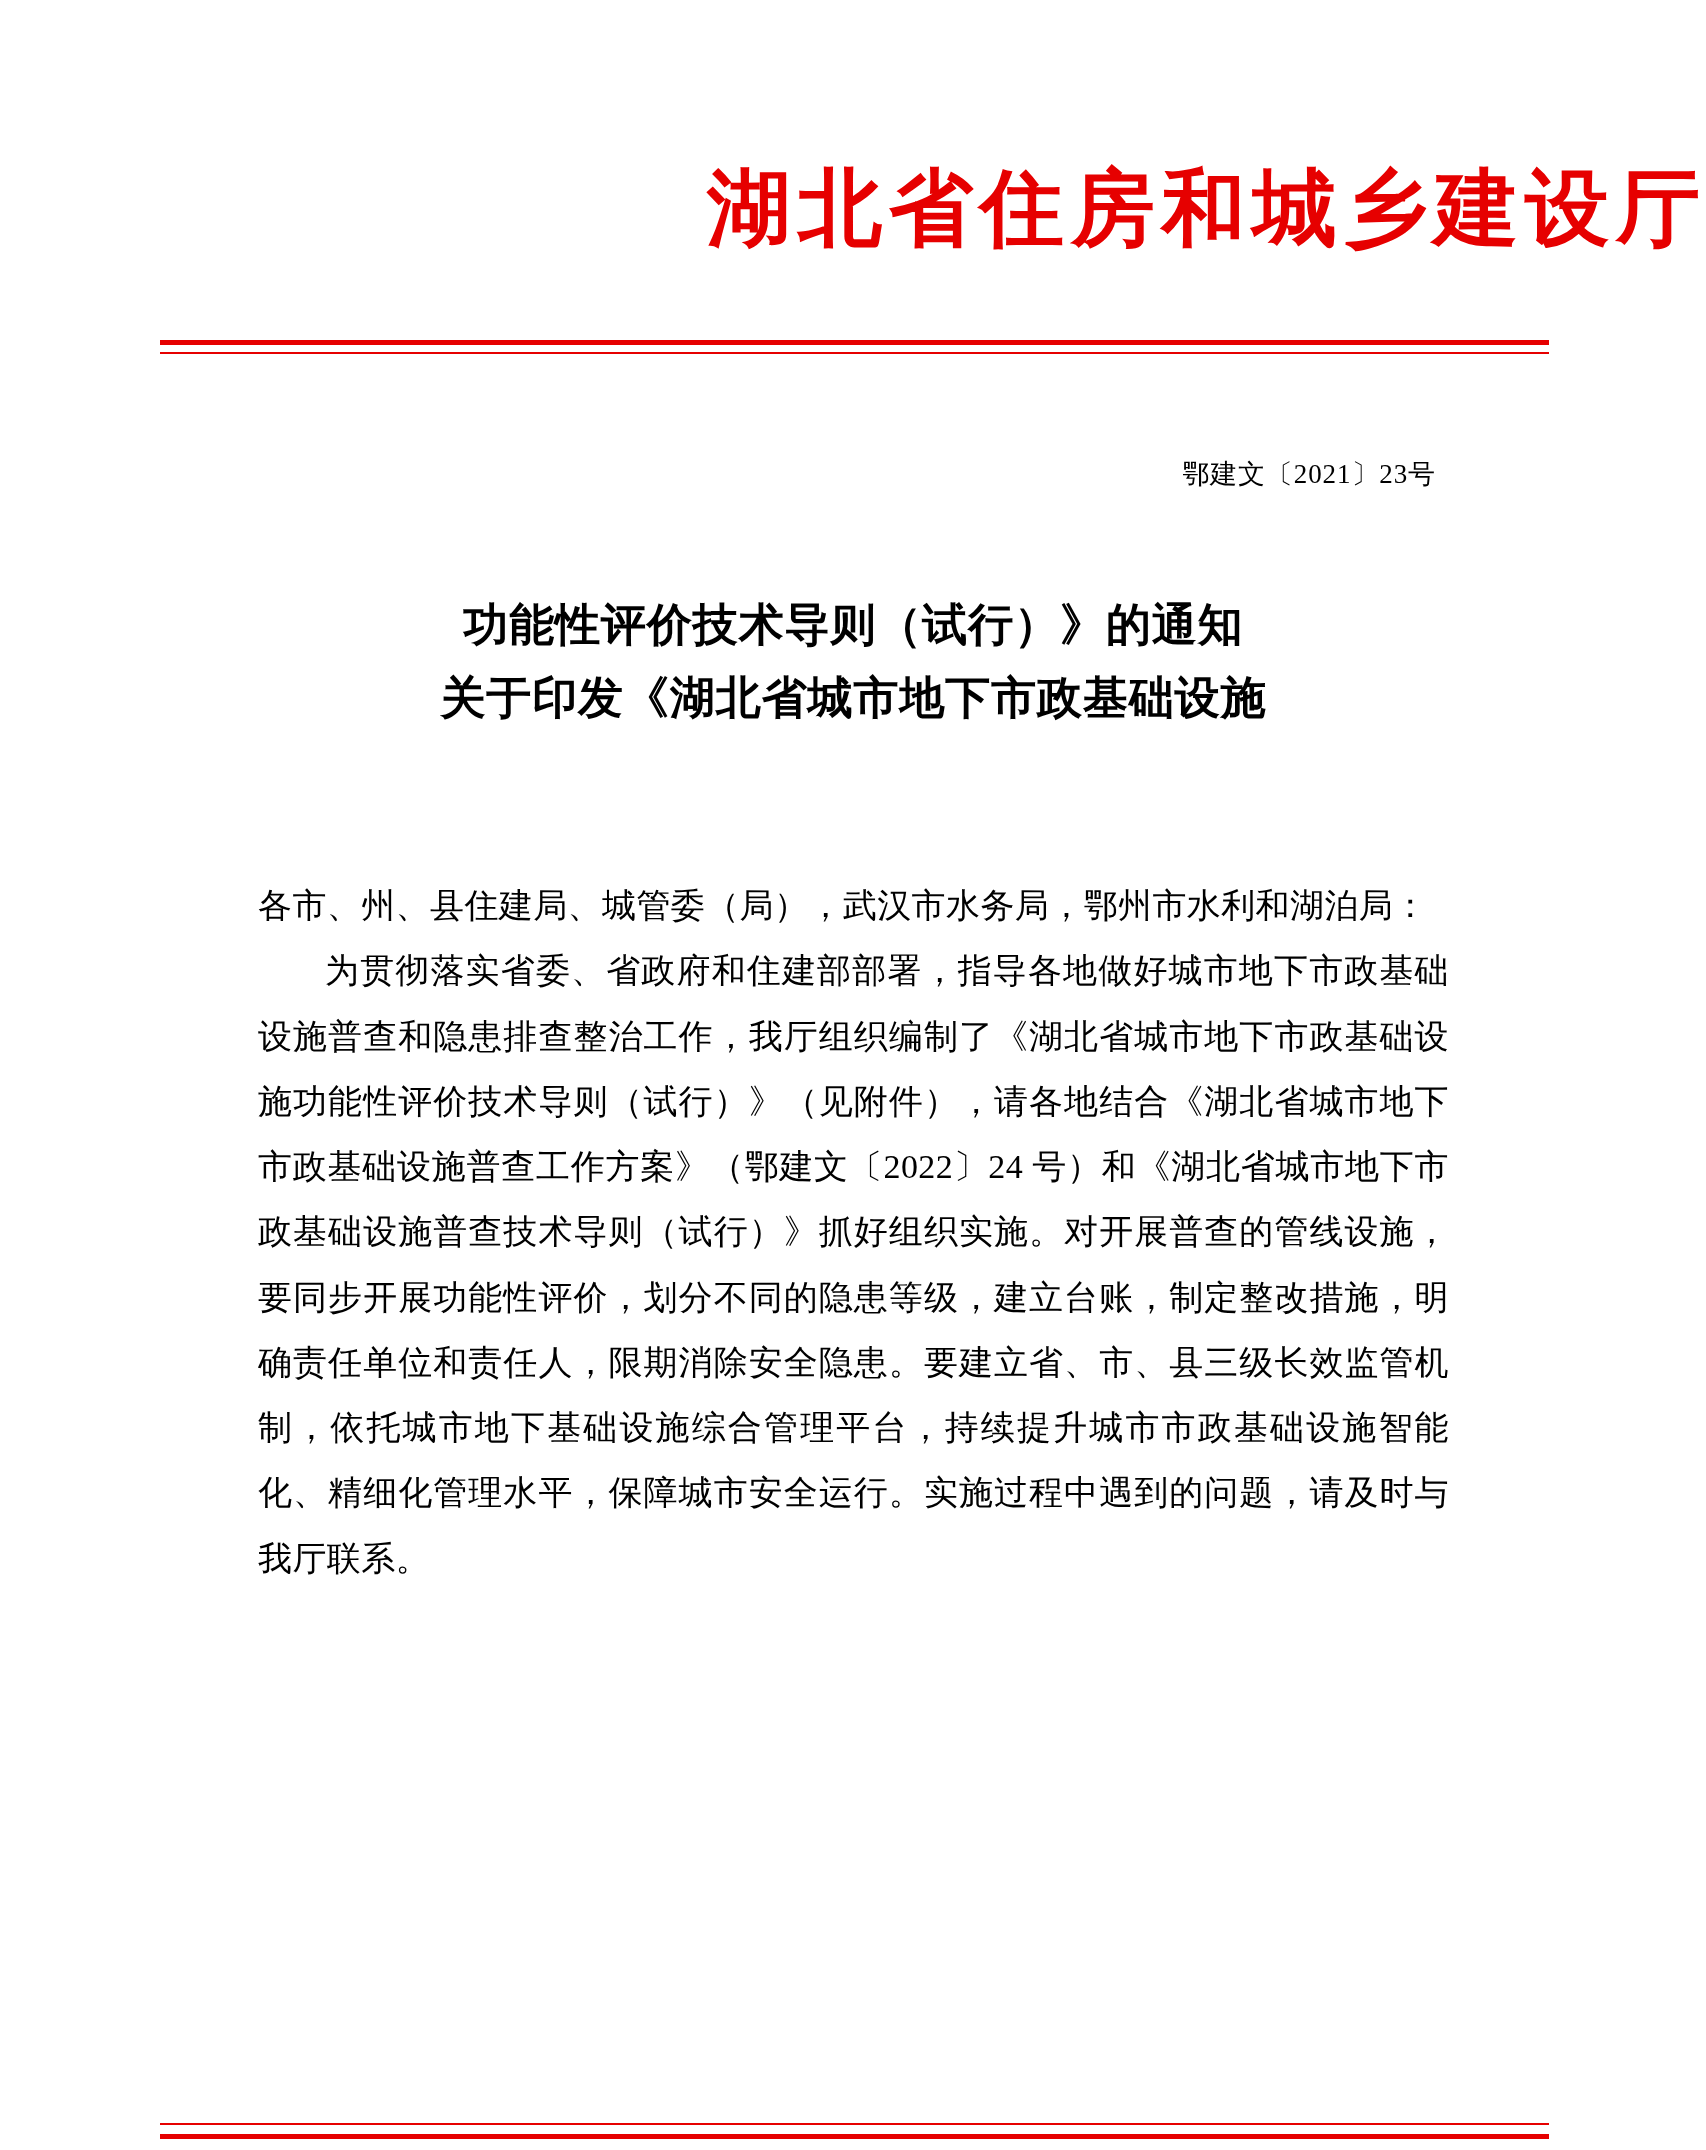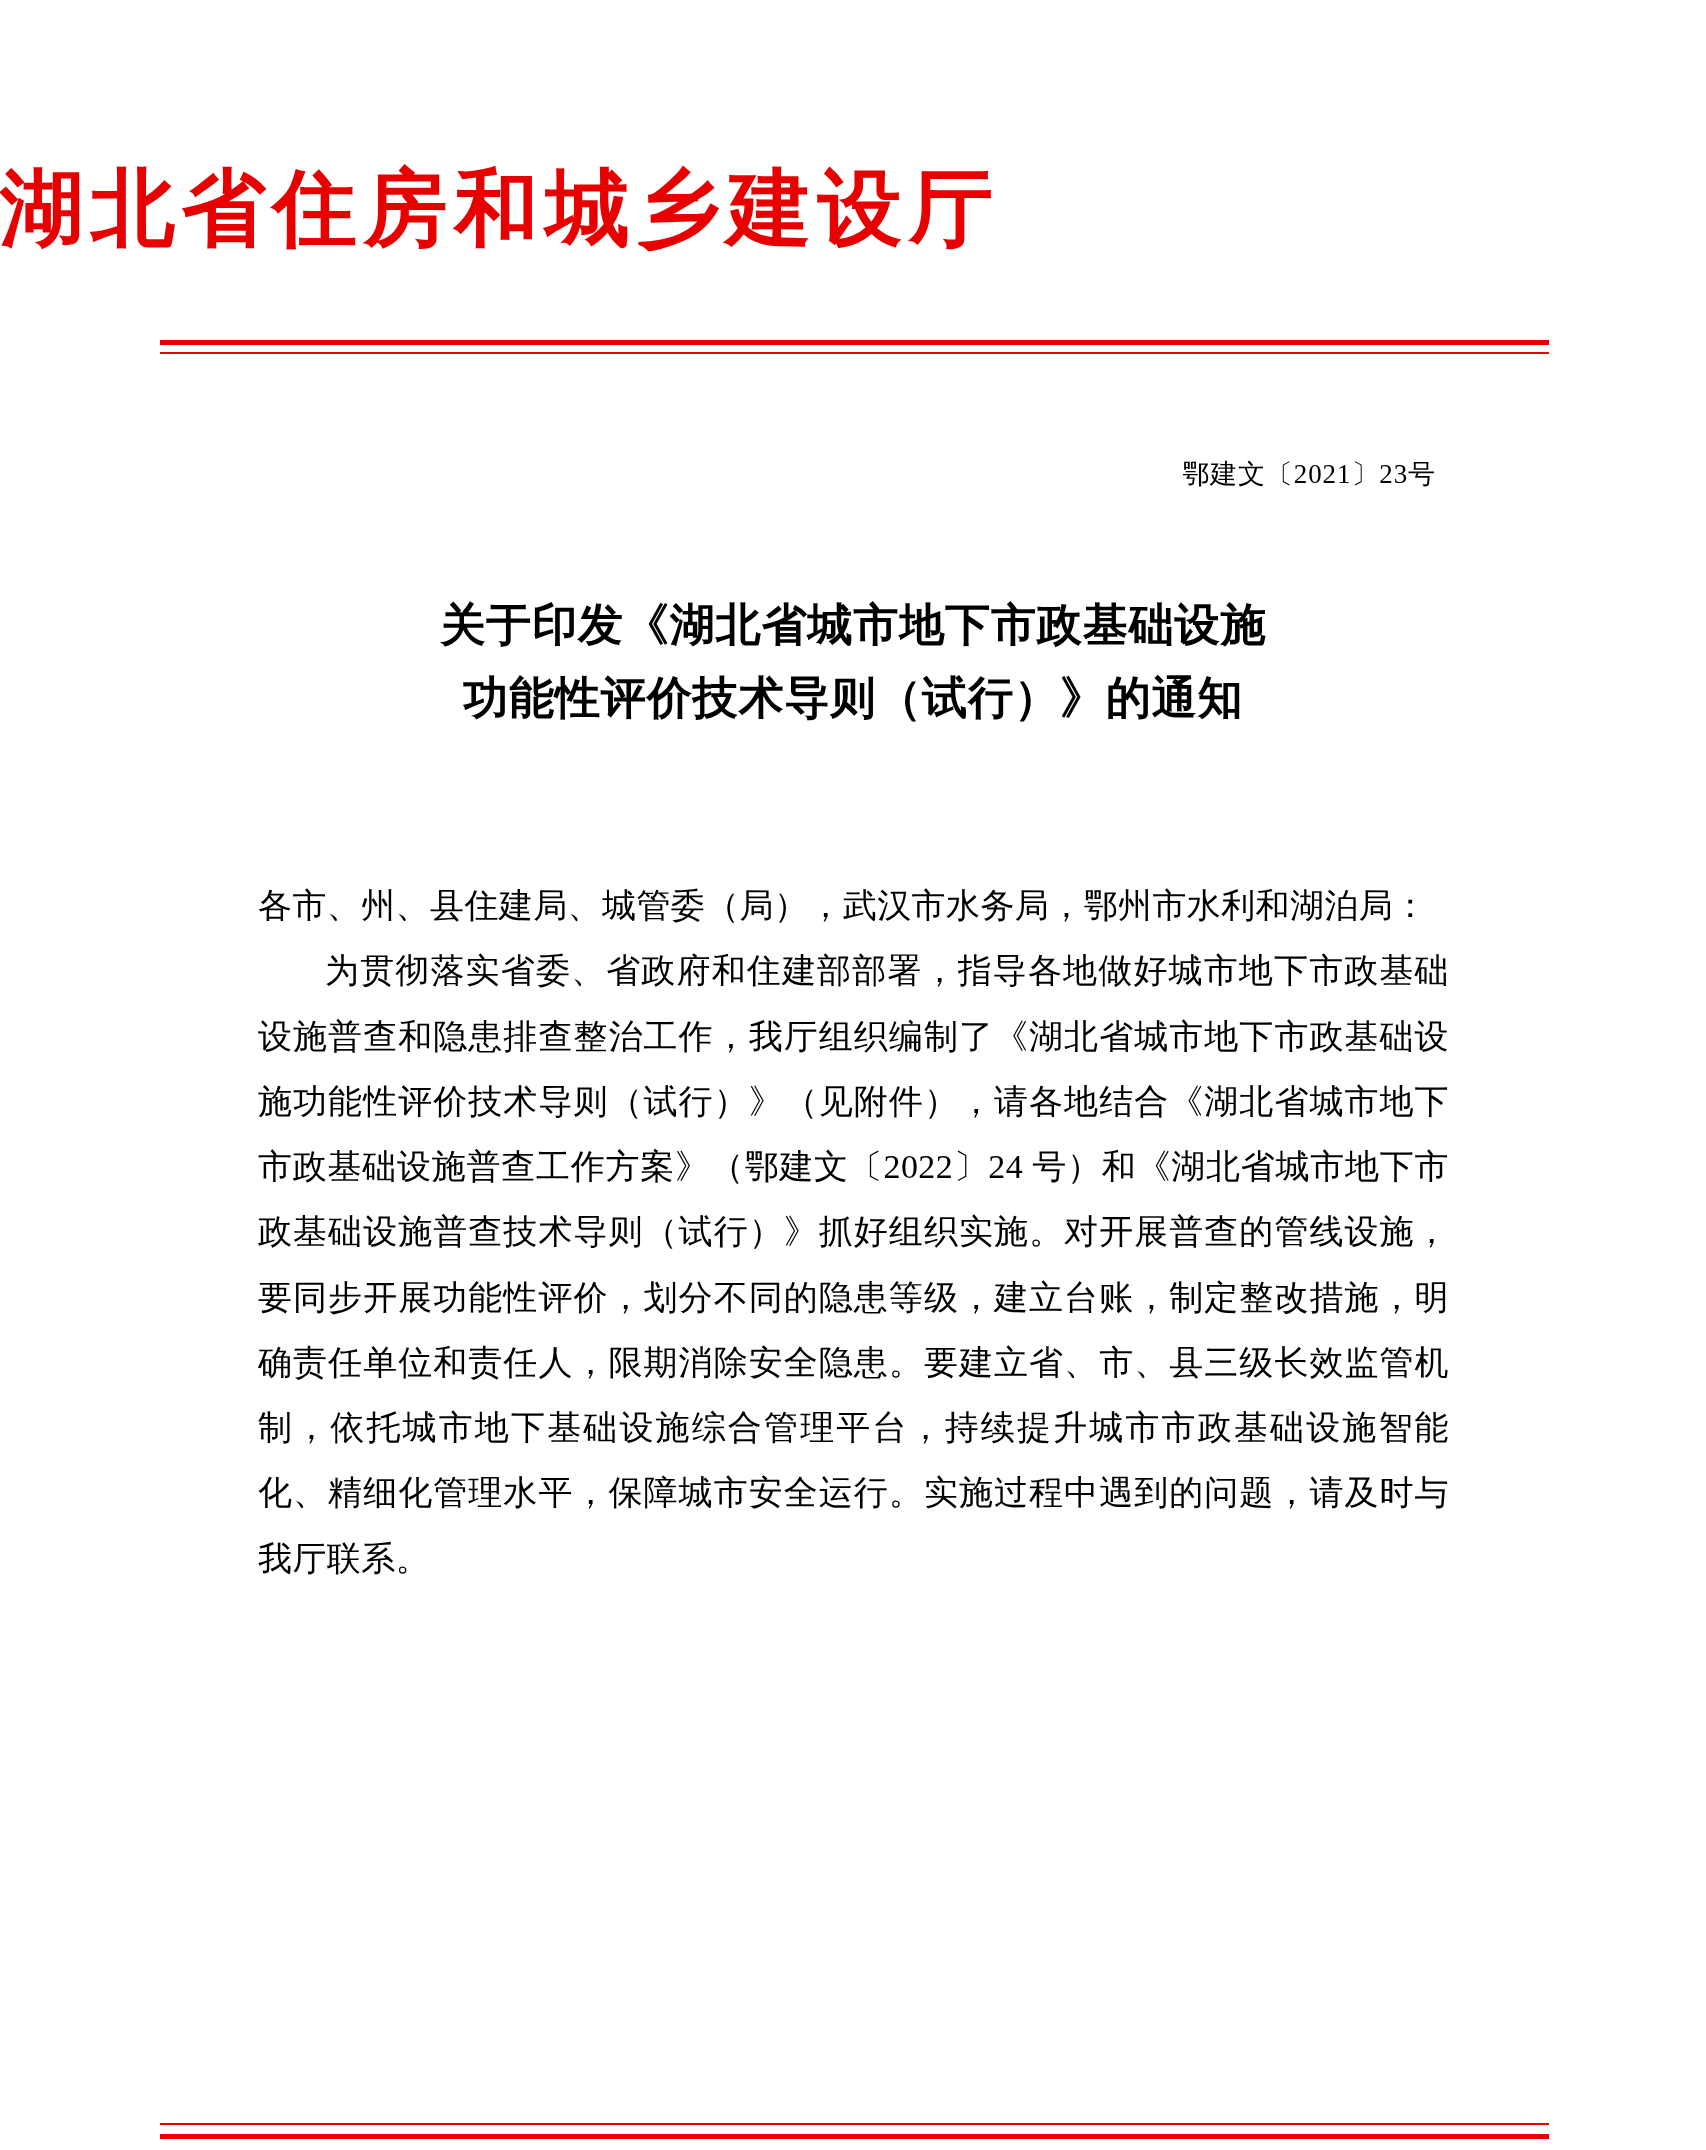--- a/index.html
+++ b/index.html
@@ -19,21 +19,21 @@
     box-sizing: border-box;
     overflow: hidden;
   }
 
   
   .masthead {
     position: absolute;
     left: 0;
     top: 163px;
     width: 100%;
-    text-align: left;
+    text-align: right;
   }
   .masthead-title {
     font-family: "Liberation Serif", "DejaVu Serif", serif;
     font-weight: bold;
     font-size: 84px;
     letter-spacing: 6.9px;
     color: #e60000;
     line-height: 1.1;
     white-space: nowrap;
   }
@@ -128,22 +128,22 @@
   <div class="masthead">
     <div class="masthead-title">湖北省住房和城乡建设厅</div>
   </div>
 
   <div class="rule-top"></div>
   <div class="rule-top2"></div>
 
   <div class="docnum">鄂建文〔2021〕23号</div>
 
   <div class="doctitle">
+    <span class="line">功能性评价技术导则（试行）》的通知</span>
     <span class="line">关于印发《湖北省城市地下市政基础设施</span>
-    <span class="line">功能性评价技术导则（试行）》的通知</span>
   </div>
 
   <div class="body-block">
     <p>各市、州、县住建局、城管委（局），武汉市水务局，鄂州市水利和湖泊局：</p>
     <p class="indent">为贯彻落实省委、省政府和住建部部署，指导各地做好城市地下市政基础设施普查和隐患排查整治工作，我厅组织编制了《湖北省城市地下市政基础设施功能性评价技术导则（试行）》（见附件），请各地结合《湖北省城市地下市政基础设施普查工作方案》（鄂建文〔2022〕24 号）和《湖北省城市地下市政基础设施普查技术导则（试行）》抓好组织实施。对开展普查的管线设施，要同步开展功能性评价，划分不同的隐患等级，建立台账，制定整改措施，明确责任单位和责任人，限期消除安全隐患。要建立省、市、县三级长效监管机制，依托城市地下基础设施综合管理平台，持续提升城市市政基础设施智能化、精细化管理水平，保障城市安全运行。实施过程中遇到的问题，请及时与我厅联系。</p>
   </div>
 
   <div class="rule-bot"></div>
   <div class="rule-bot2"></div>
 

